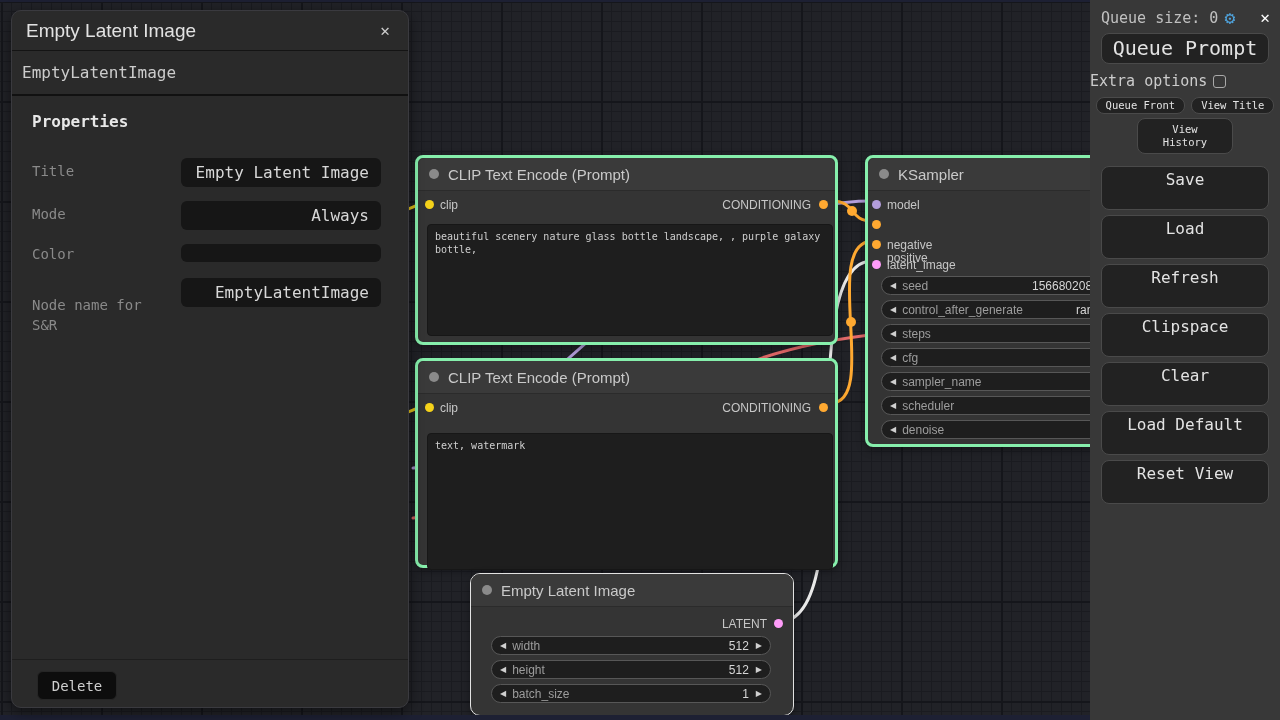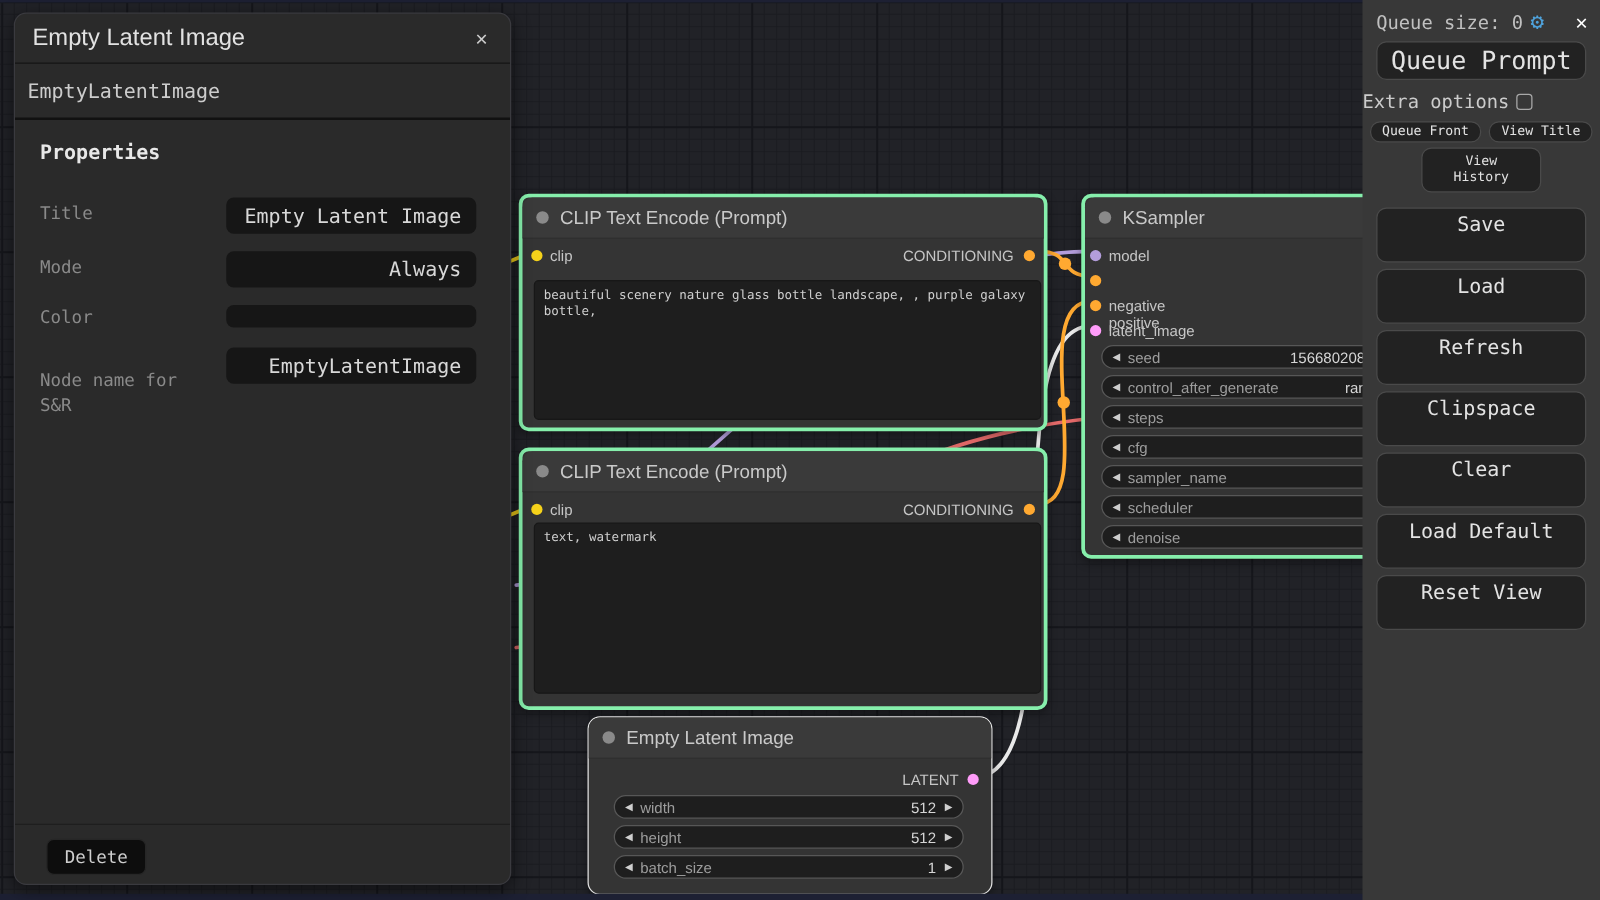--- a/index.html
+++ b/index.html
@@ -143,21 +143,21 @@
 
 <div class="node" id="node-clip2" style="left:415px;top:358px;width:423px;height:210px;">
   <div class="node-header">
     <span class="collapse-dot"></span>
     <span class="node-title">CLIP Text Encode (Prompt)</span>
   </div>
   <span class="slot-dot" style="left:7px;top:42px;background:#f5d21a;"></span>
   <span class="slot-label" style="left:22px;top:40px;">clip</span>
   <span class="slot-label" style="right:24px;top:40px;">CONDITIONING</span>
   <span class="slot-dot" style="right:7px;top:42px;background:#ffa931;"></span>
-  <div class="prompt-box" style="left:9px;top:57px;width:406px;height:137px;">text, watermark</div>
+  <div class="prompt-box" style="left:9px;top:72px;width:406px;height:137px;">text, watermark</div>
 </div>
 
 <div class="node" id="node-ksampler" style="left:865px;top:155px;width:275px;height:292px;">
   <div class="node-header">
     <span class="collapse-dot"></span>
     <span class="node-title">KSampler</span>
   </div>
   <span class="slot-dot" style="left:4px;top:42px;background:#b39ddb;"></span>
   <span class="slot-label" style="left:19px;top:40px;">model</span>
   <span class="slot-dot" style="left:4px;top:62px;background:#ffa931;"></span>

